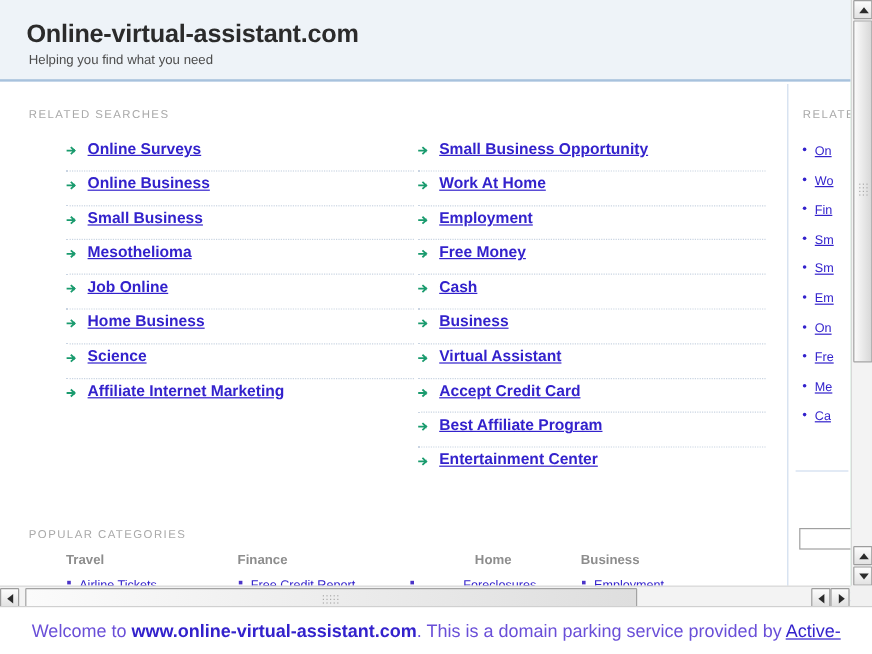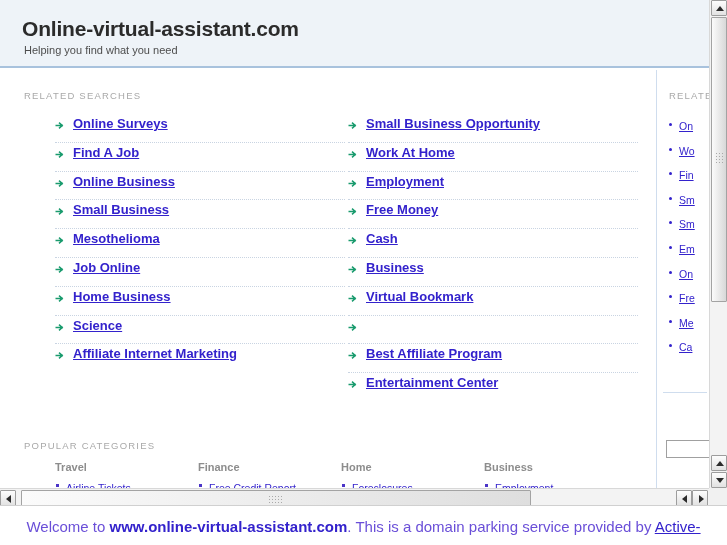--- a/index.html
+++ b/index.html
@@ -327,26 +327,20 @@
                 <svg width="9" height="9" viewBox="0 0 9 9">
                   <path d="M0.5 4.5 L4 4.5 M4 1.6 L7.2 4.5 L4 7.4 M4 4.5 L7.6 4.5" stroke="#1a9b6e" stroke-width="1.5" fill="none"></path>
                   <path d="M4.6 4.5 L7.6 2.9 L6.9 4.5 L7.6 6.1 Z" fill="#1a9b6e"></path>
                 </svg>
               </span><span class="rs-link">Online Surveys</span></div>
             <div class="rs-item"><span class="rs-bullet">
                 <svg width="9" height="9" viewBox="0 0 9 9">
                   <path d="M0.5 4.5 L4 4.5 M4 1.6 L7.2 4.5 L4 7.4 M4 4.5 L7.6 4.5" stroke="#1a9b6e" stroke-width="1.5" fill="none"></path>
                   <path d="M4.6 4.5 L7.6 2.9 L6.9 4.5 L7.6 6.1 Z" fill="#1a9b6e"></path>
                 </svg>
-              </span><span class="rs-link">Find A Job</span></div>
-            <div class="rs-item"><span class="rs-bullet">
-                <svg width="9" height="9" viewBox="0 0 9 9">
-                  <path d="M0.5 4.5 L4 4.5 M4 1.6 L7.2 4.5 L4 7.4 M4 4.5 L7.6 4.5" stroke="#1a9b6e" stroke-width="1.5" fill="none"></path>
-                  <path d="M4.6 4.5 L7.6 2.9 L6.9 4.5 L7.6 6.1 Z" fill="#1a9b6e"></path>
-                </svg>
               </span><span class="rs-link">Online Business</span></div>
             <div class="rs-item"><span class="rs-bullet">
                 <svg width="9" height="9" viewBox="0 0 9 9">
                   <path d="M0.5 4.5 L4 4.5 M4 1.6 L7.2 4.5 L4 7.4 M4 4.5 L7.6 4.5" stroke="#1a9b6e" stroke-width="1.5" fill="none"></path>
                   <path d="M4.6 4.5 L7.6 2.9 L6.9 4.5 L7.6 6.1 Z" fill="#1a9b6e"></path>
                 </svg>
               </span><span class="rs-link">Small Business</span></div>
             <div class="rs-item"><span class="rs-bullet">
                 <svg width="9" height="9" viewBox="0 0 9 9">
                   <path d="M0.5 4.5 L4 4.5 M4 1.6 L7.2 4.5 L4 7.4 M4 4.5 L7.6 4.5" stroke="#1a9b6e" stroke-width="1.5" fill="none"></path>
@@ -413,27 +407,27 @@
                 <svg width="9" height="9" viewBox="0 0 9 9">
                   <path d="M0.5 4.5 L4 4.5 M4 1.6 L7.2 4.5 L4 7.4 M4 4.5 L7.6 4.5" stroke="#1a9b6e" stroke-width="1.5" fill="none"></path>
                   <path d="M4.6 4.5 L7.6 2.9 L6.9 4.5 L7.6 6.1 Z" fill="#1a9b6e"></path>
                 </svg>
               </span><span class="rs-link">Business</span></div>
             <div class="rs-item"><span class="rs-bullet">
                 <svg width="9" height="9" viewBox="0 0 9 9">
                   <path d="M0.5 4.5 L4 4.5 M4 1.6 L7.2 4.5 L4 7.4 M4 4.5 L7.6 4.5" stroke="#1a9b6e" stroke-width="1.5" fill="none"></path>
                   <path d="M4.6 4.5 L7.6 2.9 L6.9 4.5 L7.6 6.1 Z" fill="#1a9b6e"></path>
                 </svg>
-              </span><span class="rs-link">Virtual Bookmark</span></div>
-            <div class="rs-item"><span class="rs-bullet">
-                <svg width="9" height="9" viewBox="0 0 9 9">
-                  <path d="M0.5 4.5 L4 4.5 M4 1.6 L7.2 4.5 L4 7.4 M4 4.5 L7.6 4.5" stroke="#1a9b6e" stroke-width="1.5" fill="none"></path>
-                  <path d="M4.6 4.5 L7.6 2.9 L6.9 4.5 L7.6 6.1 Z" fill="#1a9b6e"></path>
-                </svg>
-              </span></div>
+              </span><span class="rs-link">Virtual Assistant</span></div>
+            <div class="rs-item"><span class="rs-bullet">
+                <svg width="9" height="9" viewBox="0 0 9 9">
+                  <path d="M0.5 4.5 L4 4.5 M4 1.6 L7.2 4.5 L4 7.4 M4 4.5 L7.6 4.5" stroke="#1a9b6e" stroke-width="1.5" fill="none"></path>
+                  <path d="M4.6 4.5 L7.6 2.9 L6.9 4.5 L7.6 6.1 Z" fill="#1a9b6e"></path>
+                </svg>
+              </span><span class="rs-link">Accept Credit Card</span></div>
             <div class="rs-item"><span class="rs-bullet">
                 <svg width="9" height="9" viewBox="0 0 9 9">
                   <path d="M0.5 4.5 L4 4.5 M4 1.6 L7.2 4.5 L4 7.4 M4 4.5 L7.6 4.5" stroke="#1a9b6e" stroke-width="1.5" fill="none"></path>
                   <path d="M4.6 4.5 L7.6 2.9 L6.9 4.5 L7.6 6.1 Z" fill="#1a9b6e"></path>
                 </svg>
               </span><span class="rs-link">Best Affiliate Program</span></div>
             <div class="rs-item"><span class="rs-bullet">
                 <svg width="9" height="9" viewBox="0 0 9 9">
                   <path d="M0.5 4.5 L4 4.5 M4 1.6 L7.2 4.5 L4 7.4 M4 4.5 L7.6 4.5" stroke="#1a9b6e" stroke-width="1.5" fill="none"></path>
                   <path d="M4.6 4.5 L7.6 2.9 L6.9 4.5 L7.6 6.1 Z" fill="#1a9b6e"></path>
@@ -449,21 +443,21 @@
           <div class="pc-col" style="left: 55px;">
             <div class="pc-head">Travel</div>
             <div class="pc-item"><span class="pc-bullet"></span><span class="pc-link">Airline Tickets</span></div>
             <div class="pc-item"><span class="pc-bullet"></span><span class="pc-link">Hotels</span></div>
           </div>
           <div class="pc-col" style="left: 198px;">
             <div class="pc-head">Finance</div>
             <div class="pc-item"><span class="pc-bullet"></span><span class="pc-link">Free Credit Report</span></div>
             <div class="pc-item"><span class="pc-bullet"></span><span class="pc-link">Online Payment</span></div>
           </div>
-          <div class="pc-col" style="left: 341px;">
+          <div class="pc-col" style="left: 341px; text-align: center;">
             <div class="pc-head">Home</div>
             <div class="pc-item"><span class="pc-bullet"></span><span class="pc-link">Foreclosures</span></div>
             <div class="pc-item"><span class="pc-bullet"></span><span class="pc-link">Houses For Sale</span></div>
           </div>
           <div class="pc-col" style="left: 484px;">
             <div class="pc-head">Business</div>
             <div class="pc-item"><span class="pc-bullet"></span><span class="pc-link">Employment</span></div>
             <div class="pc-item"><span class="pc-bullet"></span><span class="pc-link">Work From Home</span></div>
           </div>
         </div>

